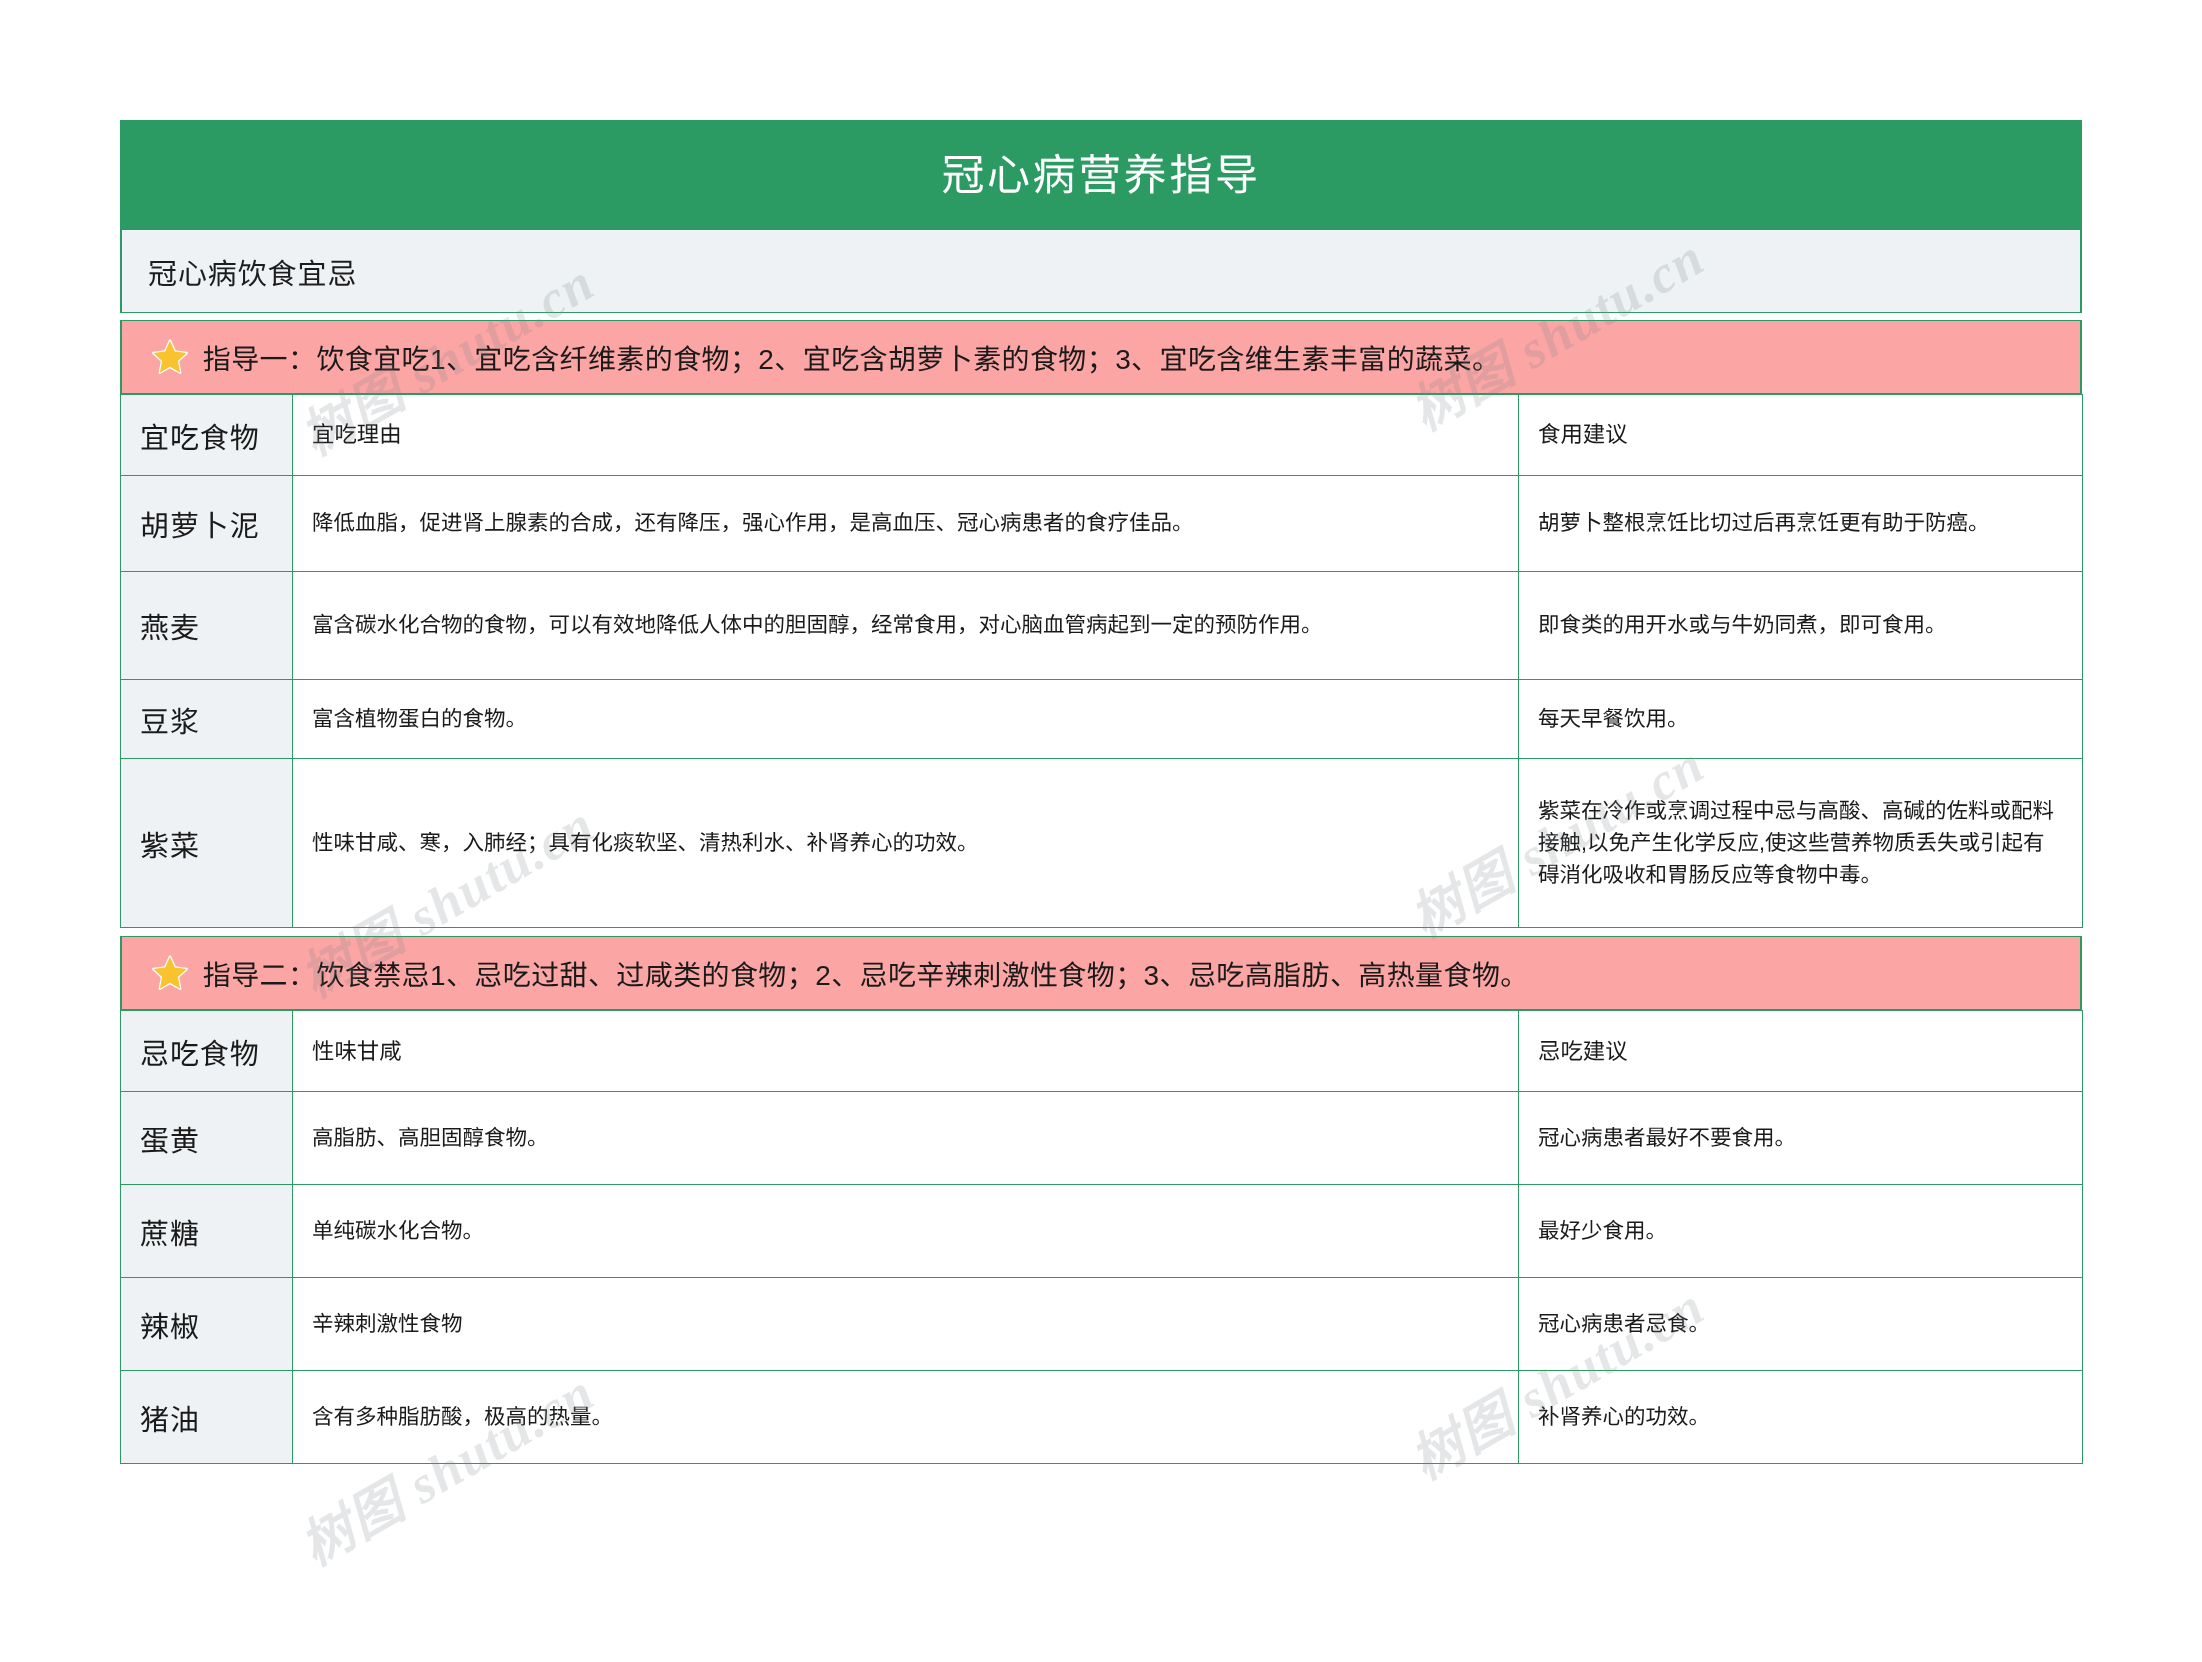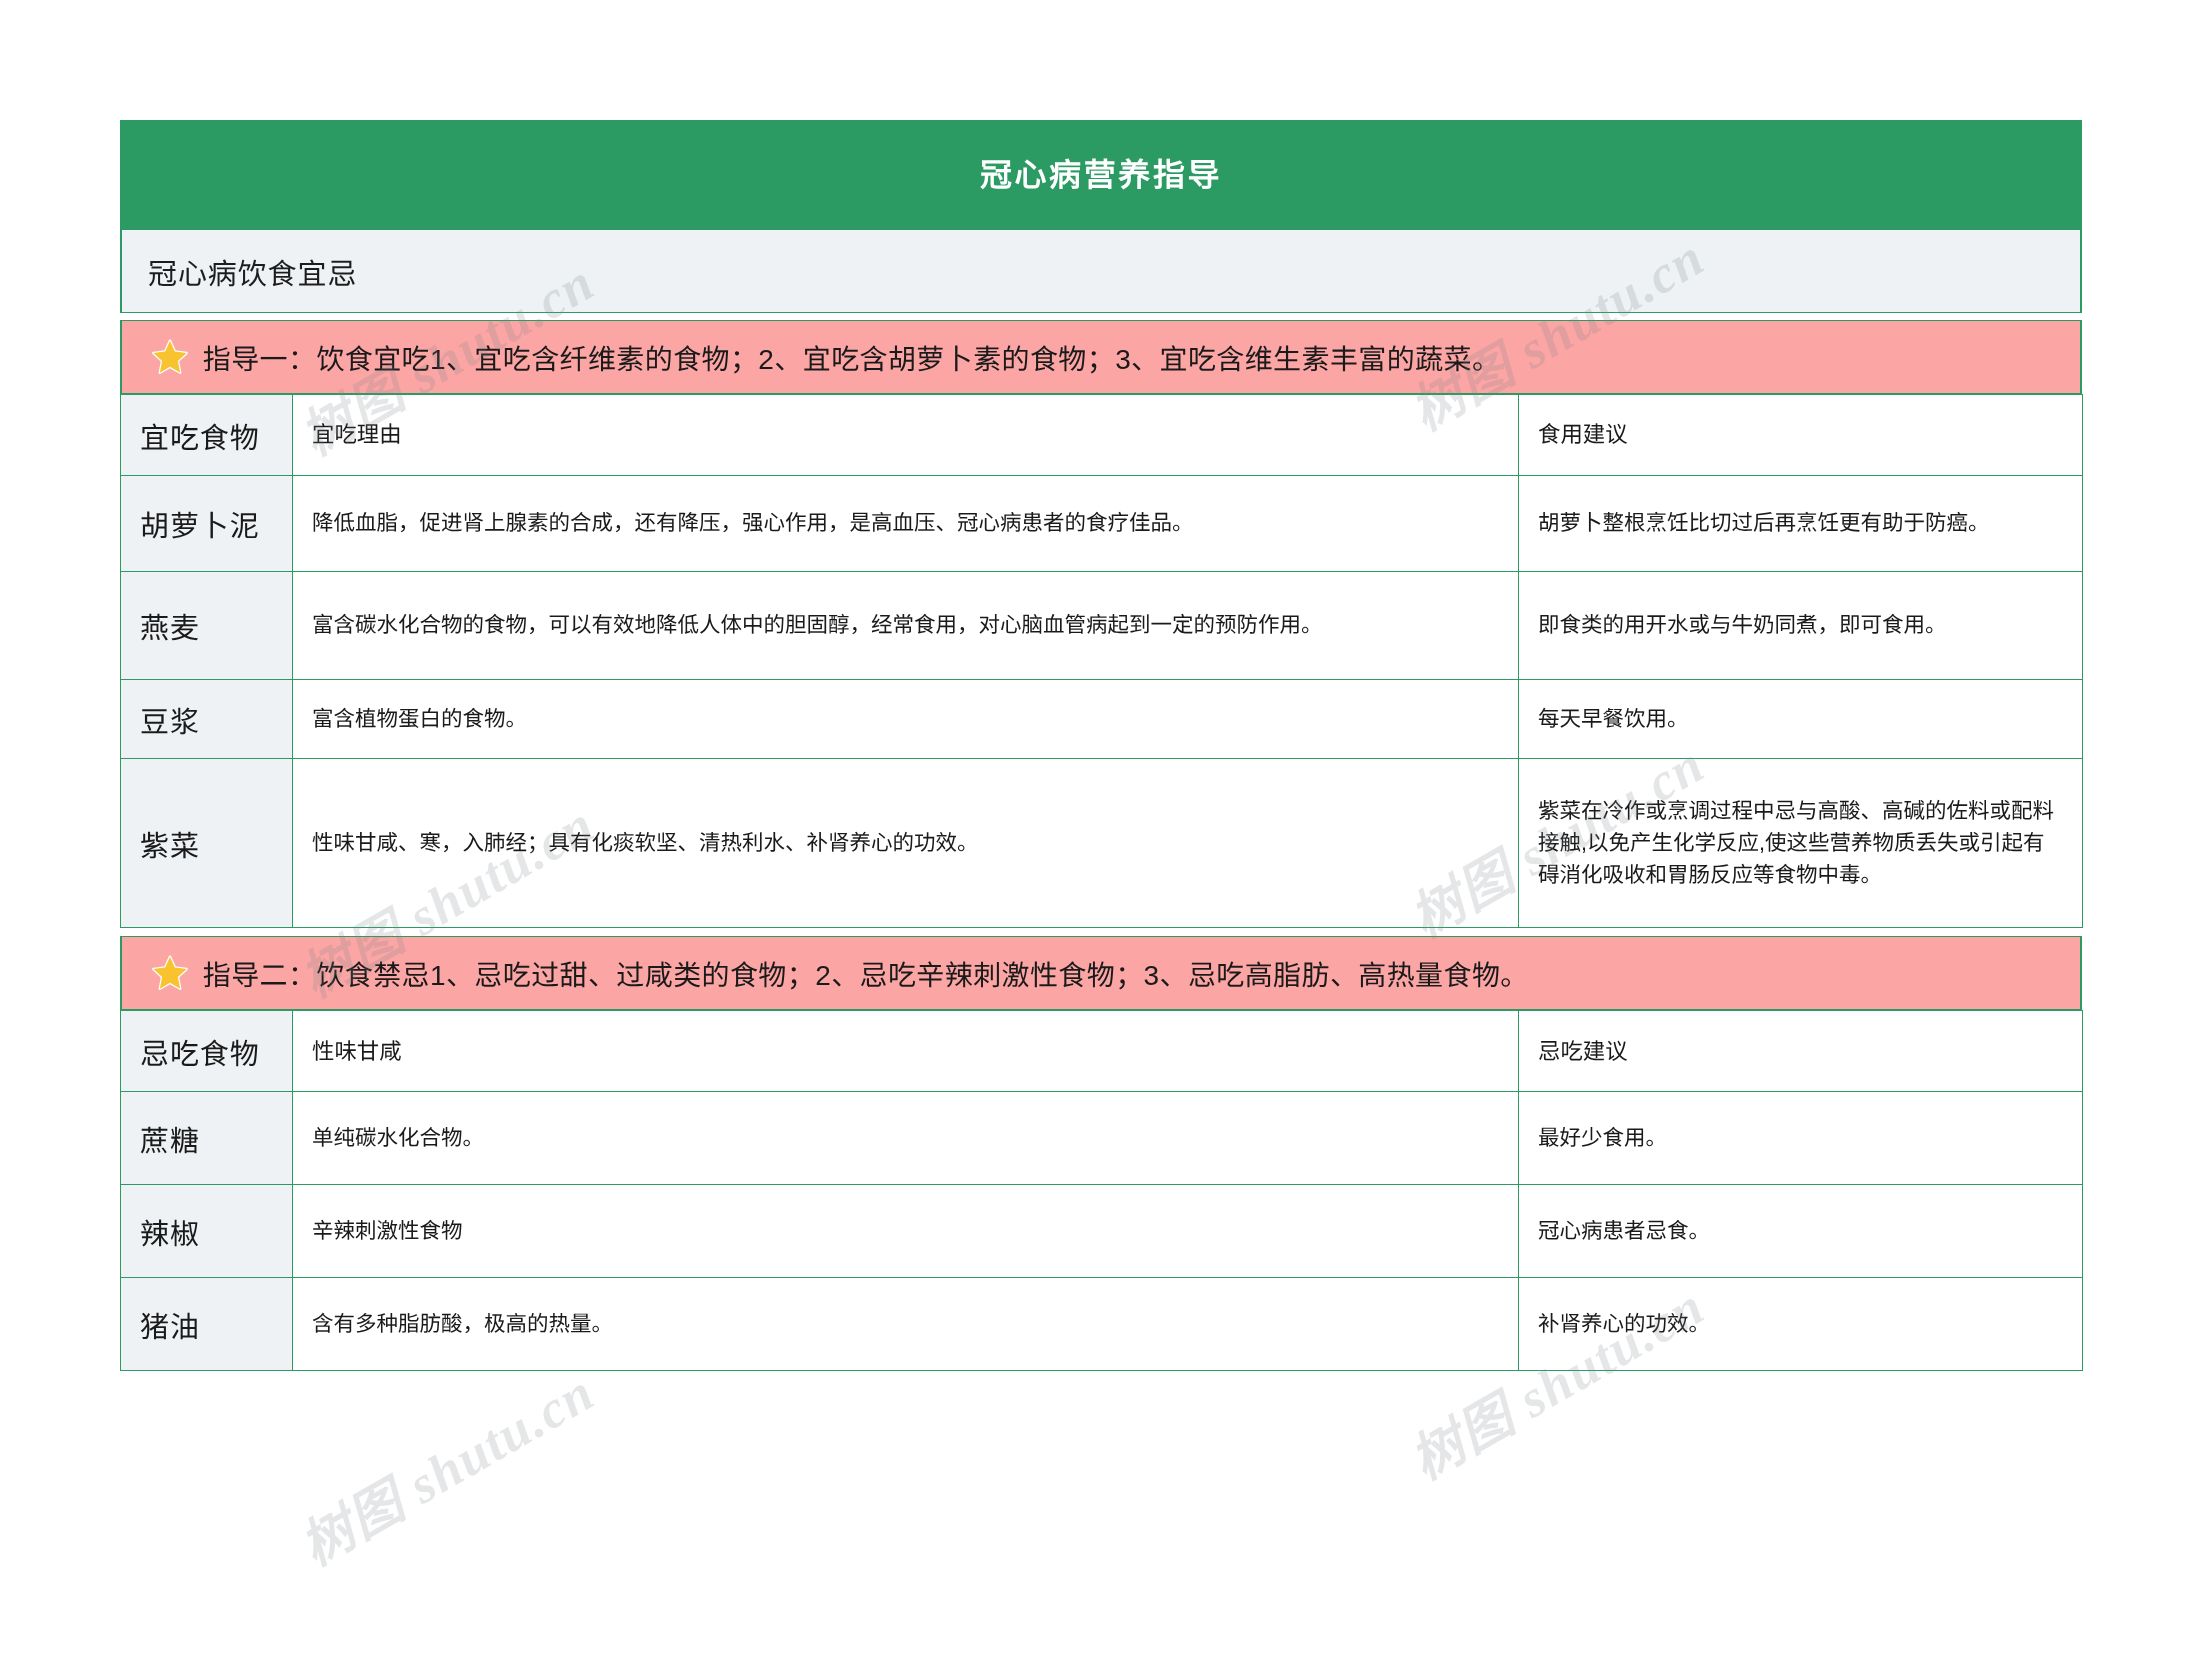--- a/index.html
+++ b/index.html
@@ -49,22 +49,22 @@
   .banner {
     background: #2b9b63;
     height: 110px;
     display: flex;
     align-items: center;
     justify-content: center;
     box-sizing: border-box;
   }
   .banner-title {
     color: #ffffff;
-    font-size: 32px;
-    font-weight: 700;
+    font-size: 43px;
+    font-weight: 400;
     letter-spacing: 2.6px;
     line-height: 1;
   }
 
   
   .subtitle-band {
     background: #eef2f4;
     border-left: 2.6px solid #2b9b63;
     border-right: 2.6px solid #2b9b63;
     border-bottom: 1.7px solid #2b9b63;
@@ -227,20 +227,25 @@
 <div class="guide-text">指导二：饮食禁忌1、忌吃过甜、过咸类的食物；2、忌吃辛辣刺激性食物；3、忌吃高脂肪、高热量食物。</div>
       </div>
       <table class="data">
         <tbody>
           <tr class="header-row r-h">
             <td class="c-food">忌吃食物</td>
             <td class="c-reason">性味甘咸</td>
             <td class="c-advice">忌吃建议</td>
           </tr>
           <tr class="r-s">
+            <td class="c-food">蛋黄</td>
+            <td class="c-reason">高脂肪、高胆固醇食物。</td>
+            <td class="c-advice">冠心病患者最好不要食用。</td>
+          </tr>
+          <tr class="r-s">
             <td class="c-food">蔗糖</td>
             <td class="c-reason">单纯碳水化合物。</td>
             <td class="c-advice">最好少食用。</td>
           </tr>
           <tr class="r-s">
             <td class="c-food">辣椒</td>
             <td class="c-reason">辛辣刺激性食物</td>
             <td class="c-advice">冠心病患者忌食。</td>
           </tr>
           <tr class="r-s">

